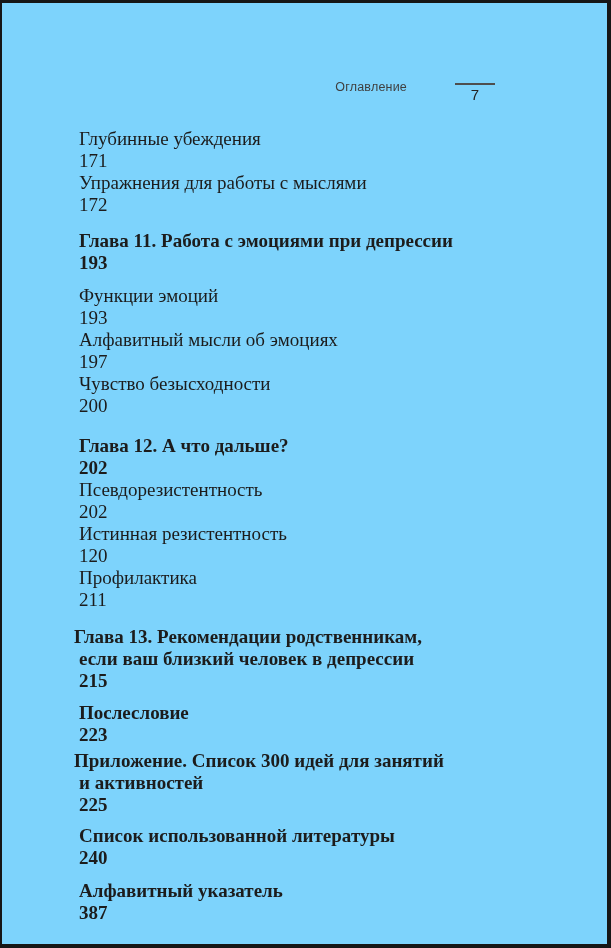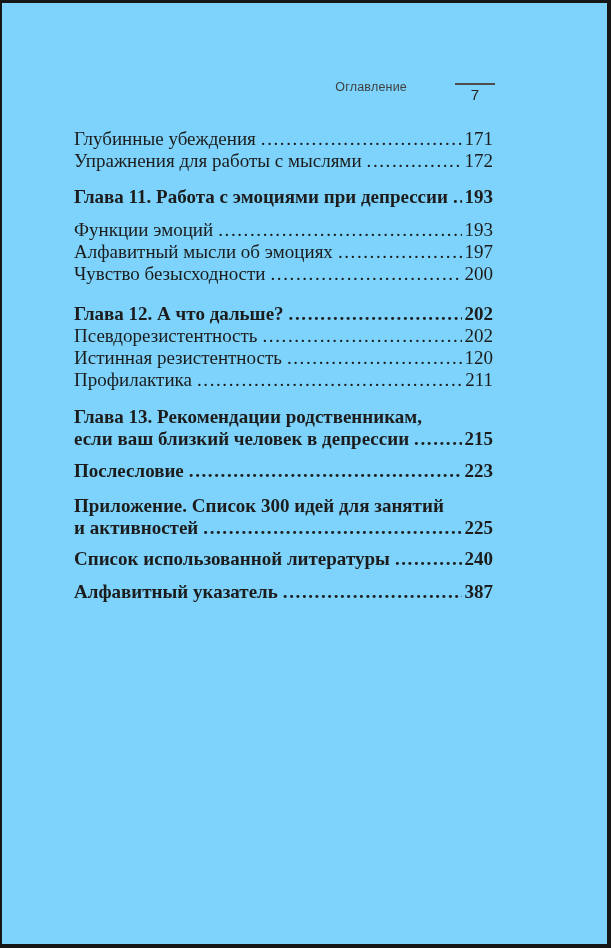--- a/index.html
+++ b/index.html
@@ -48,30 +48,31 @@
     position: absolute;
     left: 72px;
     top: 125px;
     width: 419px;
   }
   .group { margin-top: 0; }
   .group:nth-of-type(2) { margin-top: 14px; }
   .group:nth-of-type(3) { margin-top: 18px; }
   .group:nth-of-type(4) { margin-top: 15px; }
   .group:nth-of-type(5) { margin-top: 10px; }
-  .group:nth-of-type(6) { margin-top: 13px; }
+  .group:nth-of-type(6) { margin-top: 4px; }
   .group:nth-of-type(7) { margin-top: 9px; }
   .group:nth-of-type(8) { margin-top: 11px; }
   .group:nth-of-type(2) .row:first-child { margin-bottom: 11px; }
   .row {
     display: flex;
     align-items: baseline;
     font-size: 19px;
     line-height: 22px;
     white-space: nowrap;
+    flex-direction: column;
   }
   .row.bold { font-weight: 700; }
   .t { flex: 0 1 auto; overflow: hidden; }
   .leader {
     flex: 1 1 0;
     min-width: 8px;
     overflow: hidden;
     white-space: nowrap;
     margin: 0 3px 0 5px;
     direction: ltr;

